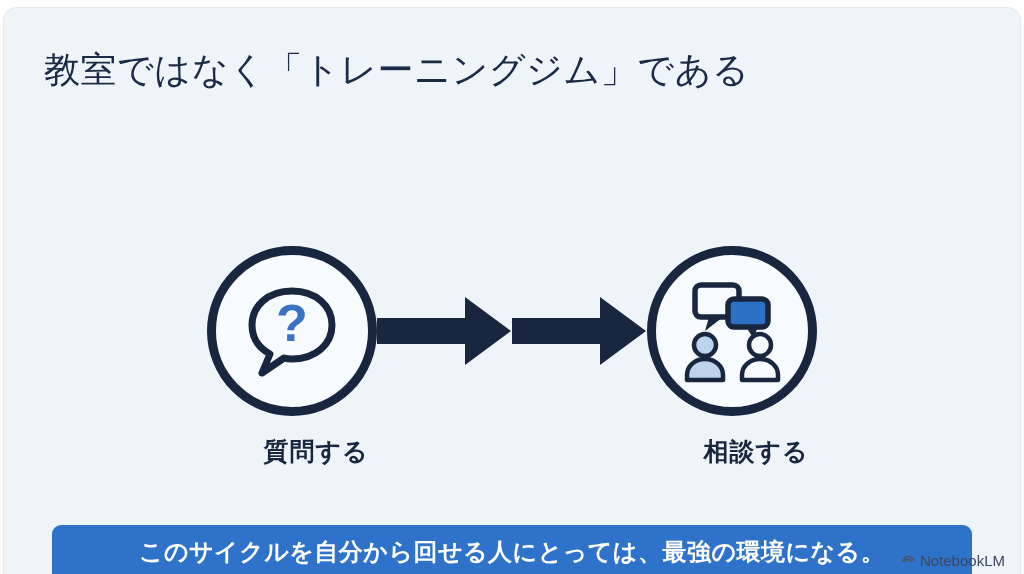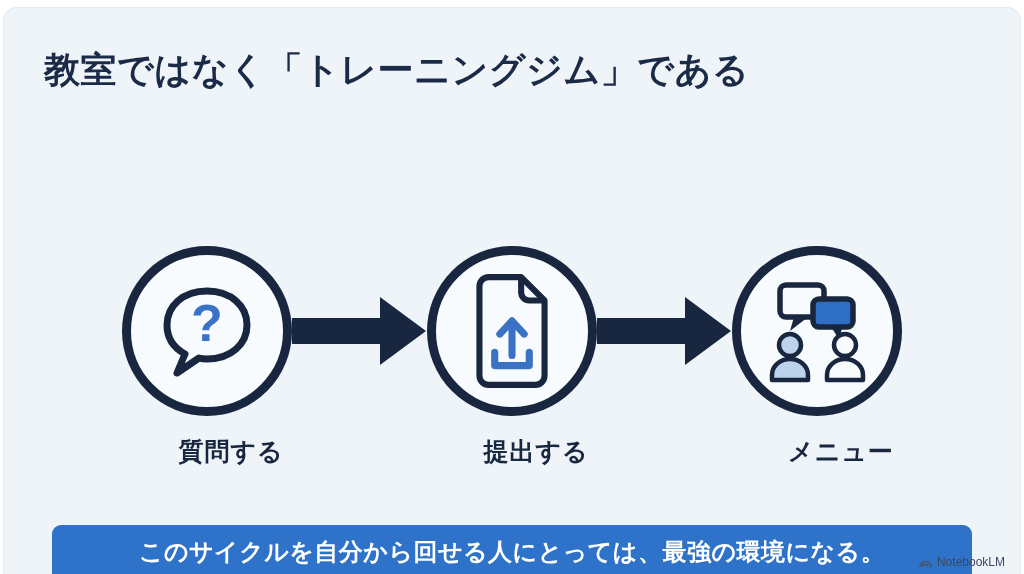--- a/index.html
+++ b/index.html
@@ -11,21 +11,21 @@
   }
   .card {
     position:absolute; left:3px; right:3px; top:7px; bottom:0;
     background:#eff4f9;
     border:1px solid #e3e9f0;
     border-bottom:none;
     border-radius:14px 14px 0 0;
   }
   .title {
     position:absolute; left:40px; top:38px; right:40px;
-    font-size:36px; font-weight:700; color:#1b2a46; letter-spacing:0.5px;
+    font-size:36px; font-weight:400; color:#1b2a46; letter-spacing:0.5px;
     white-space:nowrap;
   }
   .subtitle {
     position:absolute; left:0; right:0; top:128px; text-align:center;
     font-size:28px; font-weight:700; color:#1b2a46; line-height:43px;
   }
   .flow {
     position:absolute; left:0; right:0; top:238px;
     display:flex; justify-content:center; align-items:flex-start;
   }
@@ -43,22 +43,22 @@
   .flow-arrow { width:135px; height:80px; margin:45px 0 0 0; flex:0 0 auto; }
   .banner {
     position:absolute; left:48px; right:48px; top:489px; height:59px;
     background:#2e73c9; border-radius:9px;
     border-bottom:5px solid #2160ac;
     display:flex; align-items:center; justify-content:center;
     color:#ffffff; font-size:24px; font-weight:700; letter-spacing:0.5px;margin-top:28px;
   }
   .watermark {
     position:absolute; right:15px; bottom:5px;
-    display:flex; align-items:flex-end; gap:4px;
-    color:#3c4860; font-size:12px; font-weight:500;
+    display:flex; align-items:flex-start; gap:4px;
+    color:#3c4860; font-size:15px; font-weight:500;
   }
   svg { display:block; }
 </style>
 </head>
 <body>
 
 <div class="page">
   <div class="card">
 
     <div class="title">教室ではなく「トレーニングジム」である</div>
@@ -75,34 +75,20 @@
             </svg>
           </span>
         </div>
         <div class="step-label">質問する</div>
       </div>
 
       <svg class="flow-arrow" viewBox="0 0 135 80">
         <polygon points="0,27 88,27 88,6 134,40 88,74 88,53 0,53" fill="#18263f"></polygon>
       </svg>
 
-      <div class="step">
-        <div class="circle">
-          <span>
-            <svg width="92" height="118" viewBox="0 0 90 116">
-              <path d="M22 5 H54 L77 28 V102 a9 9 0 0 1 -9 9 H22 a9 9 0 0 1 -9 -9 V14 a9 9 0 0 1 9 -9 Z" fill="#f8fbfd" stroke="#18263f" stroke-width="6" stroke-linejoin="round"></path>
-              <path d="M54 5 V20 a8 8 0 0 0 8 8 H77" fill="none" stroke="#18263f" stroke-width="6" stroke-linejoin="round"></path>
-              <path d="M45 82 V51" fill="none" stroke="#3a72c6" stroke-width="7" stroke-linecap="round"></path>
-              <path d="M33 61 L45 48 L57 61" fill="none" stroke="#3a72c6" stroke-width="7" stroke-linecap="round" stroke-linejoin="round"></path>
-              <path d="M28 79 V92 H62 V79" fill="none" stroke="#3a72c6" stroke-width="7" stroke-linecap="round" stroke-linejoin="round"></path>
-            </svg>
-          </span>
-        </div>
-        <div class="step-label">提出する</div>
-      </div>
 
       <svg class="flow-arrow" viewBox="0 0 135 80">
         <polygon points="0,27 88,27 88,6 134,40 88,74 88,53 0,53" fill="#18263f"></polygon>
       </svg>
 
       <div class="step">
         <div class="circle">
           <span>
             <svg width="112" height="104" viewBox="0 0 112 104">
 
@@ -113,21 +99,21 @@
               <path d="M70 48 L78 60 L82 46 Z" fill="#18263f"></path>
 
               <circle cx="29" cy="66" r="11" fill="#bdd3ec" stroke="#18263f" stroke-width="4.5"></circle>
               <path d="M11 101 V96 a18 16 0 0 1 36 0 v5 Z" fill="#bdd3ec" stroke="#18263f" stroke-width="4.5" stroke-linejoin="round"></path>
 
               <circle cx="84" cy="66" r="11" fill="#f8fbfd" stroke="#18263f" stroke-width="4.5"></circle>
               <path d="M66 101 V96 a18 16 0 0 1 36 0 v5 Z" fill="#f8fbfd" stroke="#18263f" stroke-width="4.5" stroke-linejoin="round"></path>
             </svg>
           </span>
         </div>
-        <div class="step-label">メニュー</div>
+        <div class="step-label">相談する</div>
       </div>
 
     </div>
 
     <div class="banner">
       <span>このサイクルを自分から回せる人にとっては、最強の環境になる。</span>
     </div>
 
     <div class="watermark">
       <span>

